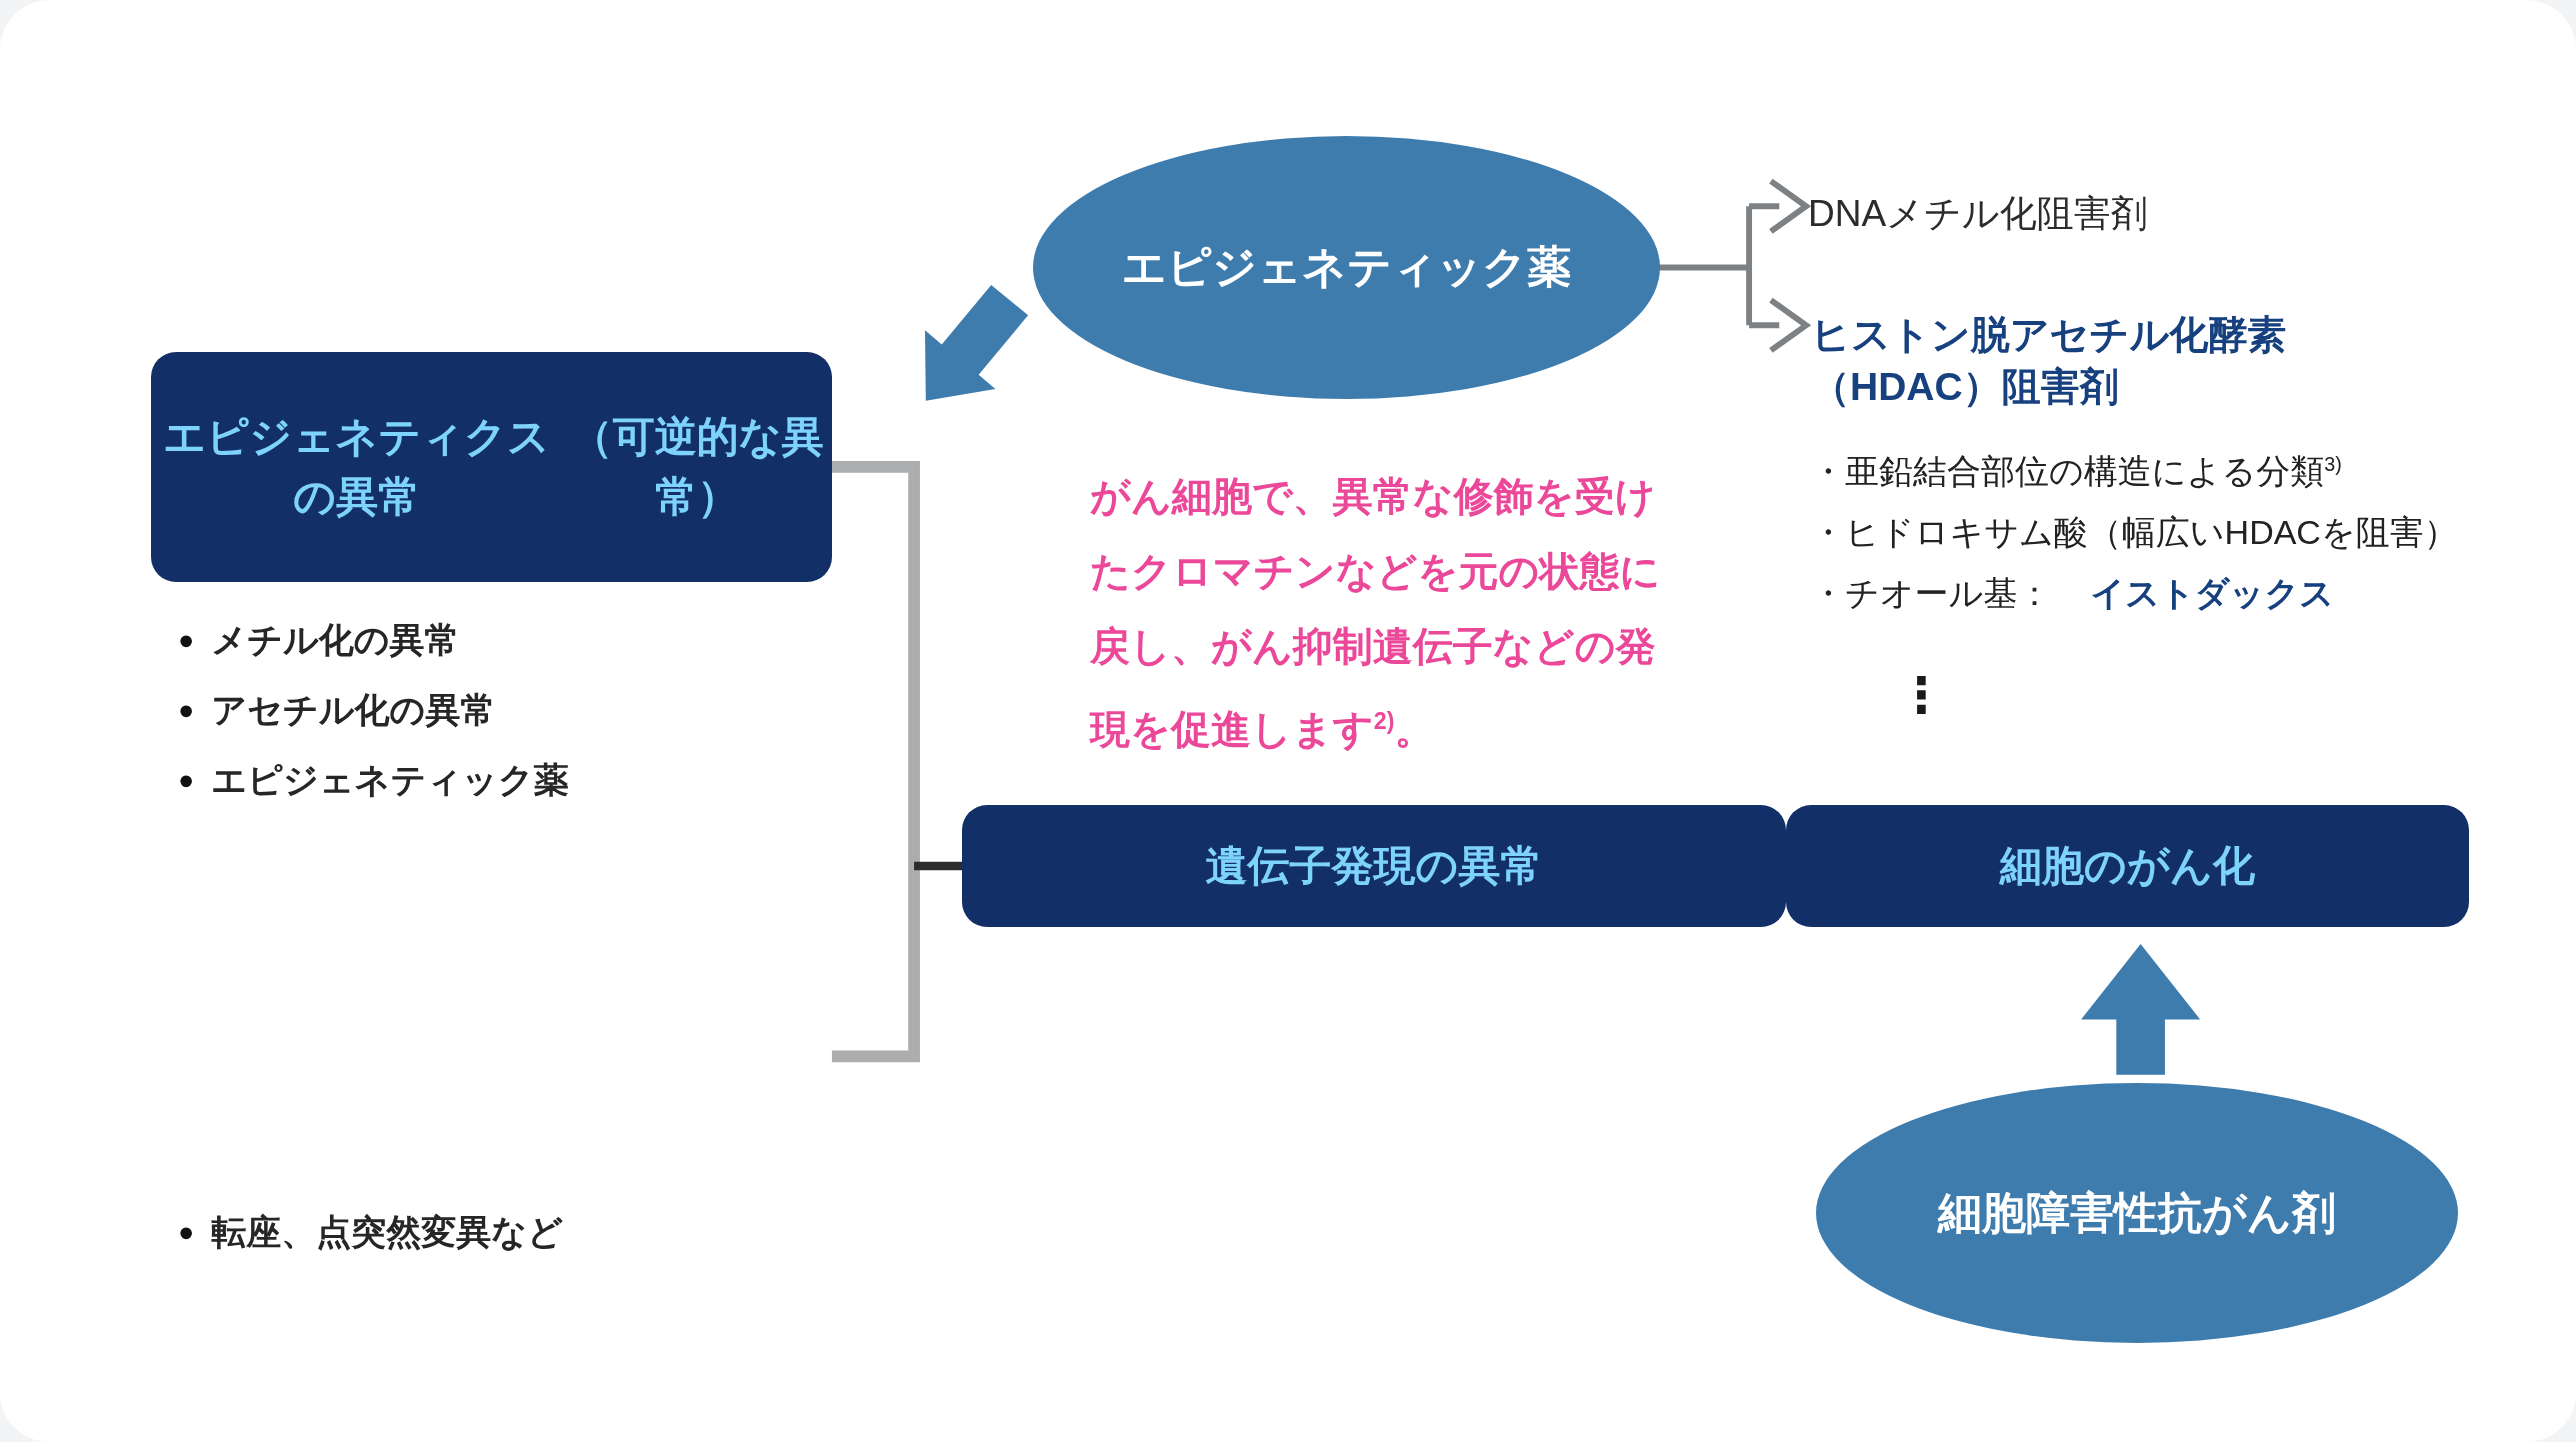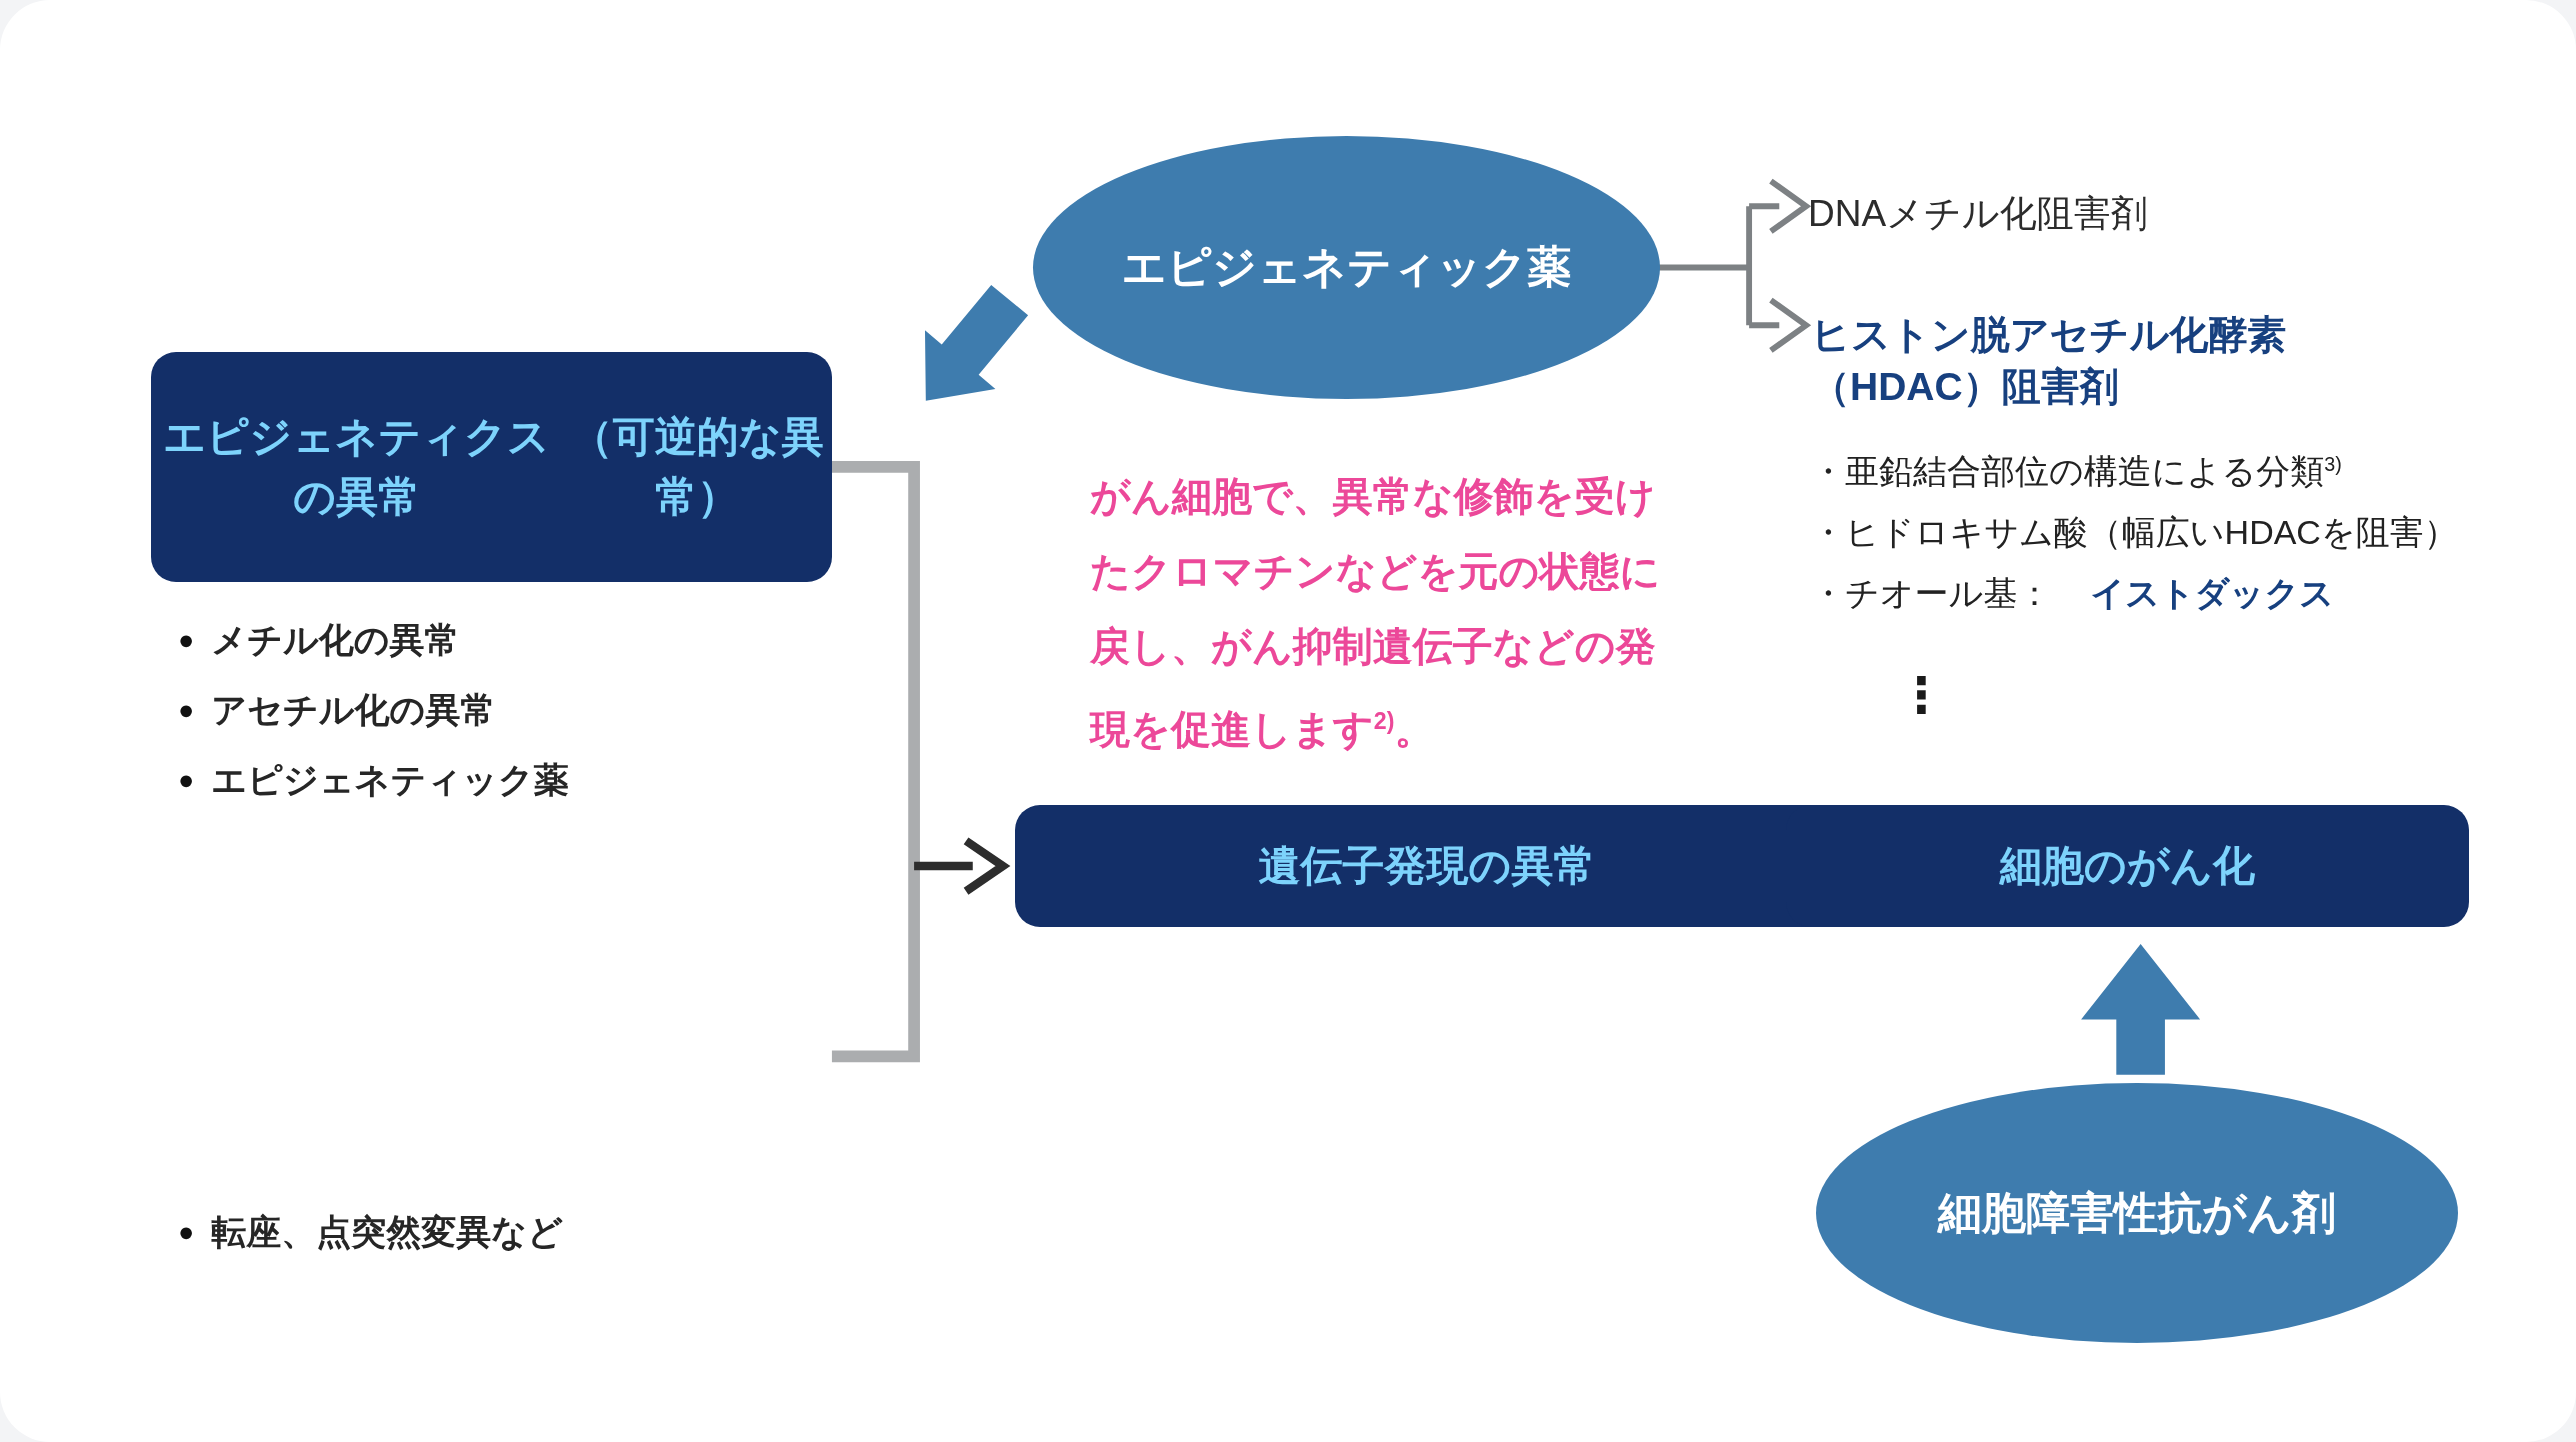--- a/index.html
+++ b/index.html
@@ -20,21 +20,21 @@
   }
   .navybox{
     background:#132F68;border-radius:25px;
     display:flex;flex-direction:row;align-items:center;justify-content:center;
     color:#7dd3fc;font-weight:700;text-align:center;
   }
   #ell-drug{left:1033px;top:136px;width:627px;height:263px;font-size:44px;}
   #ell-cyto{left:1816px;top:1083px;width:642px;height:260px;font-size:44px;}
   #box-epi{left:151px;top:352px;width:681px;height:230px;font-size:42px;line-height:60px;}
   #box-dna{left:151px;top:943px;width:681px;height:230px;font-size:42px;line-height:60px;}
-  #box-gene{left:1015px;top:805px;width:824px;height:122px;font-size:42px;align-items:center;}
+  #box-gene{left:962px;top:805px;width:824px;height:122px;font-size:42px;align-items:center;}
   #box-cancer{left:1786px;top:805px;width:683px;height:122px;font-size:42px;}
   
   #txt-dna-inh{left:1808px;top:190px;font-size:37px;font-weight:400;color:#2C2C2C;line-height:47px;}
   #txt-hdac{left:1811px;top:309px;font-size:39px;font-weight:700;color:#17407F;line-height:52px;}
   #list-hdac{left:1811px;top:434px;font-size:34px;font-weight:500;color:#222222;line-height:61px;}
   #list-hdac .highlight{color:#17407F;font-weight:700;margin-left:39px;}
   #dots{left:1897px;top:662px;font-size:49px;font-weight:700;color:#1a1a1a;line-height:67px;}
   
   #desc{left:1090px;top:419px;width:587px;font-size:40px;font-weight:700;color:#ec4899;line-height:75px;}
   sup{font-size:0.58em;vertical-align:super;}

